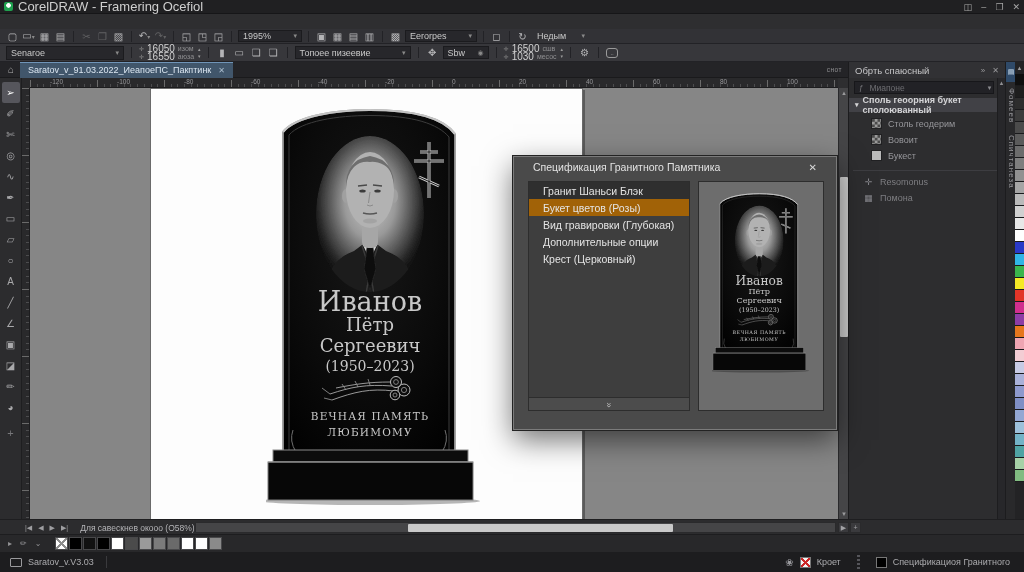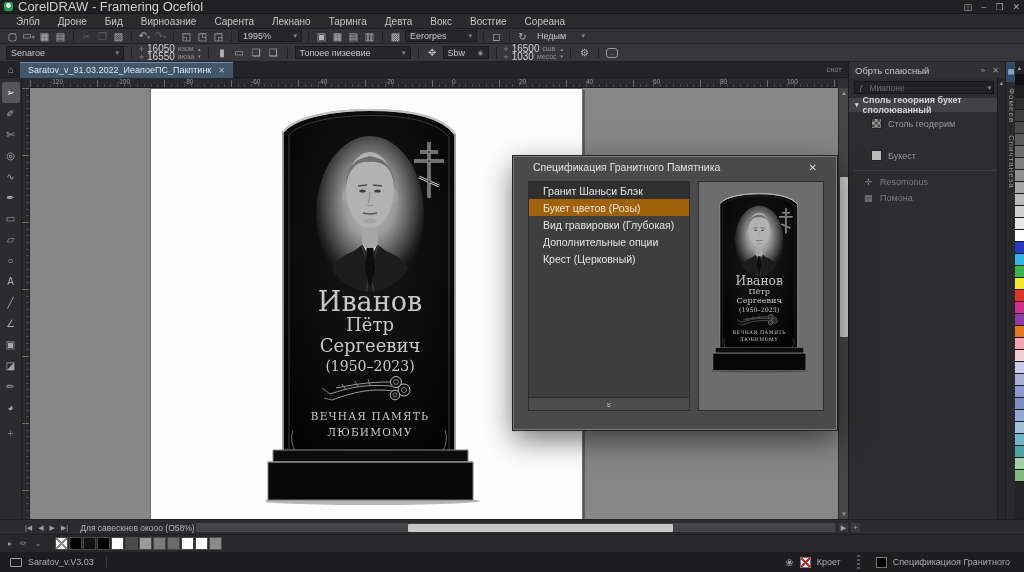--- a/index.html
+++ b/index.html
@@ -172,33 +172,20 @@
     <div class="logo"></div>
     <div class="title-text">CorelDRAW - Framering Ocefiol</div>
     <div class="win-controls">
       <span>◫</span>
       <span>–</span>
       <span>❐</span>
       <span>✕</span>
     </div>
   </div>
 
-  <div class="menubar">
-    <span class="menu-item">Элбл</span>
-    <span class="menu-item">Дроне</span>
-    <span class="menu-item">Бид</span>
-    <span class="menu-item">Вирноазние</span>
-    <span class="menu-item">Сарента</span>
-    <span class="menu-item">Лекнано</span>
-    <span class="menu-item">Тармнга</span>
-    <span class="menu-item">Девта</span>
-    <span class="menu-item">Вокс</span>
-    <span class="menu-item">Востгие</span>
-    <span class="menu-item">Сореана</span>
-  </div>
 
   <div class="toolbar">
     <span class="tb-icon">▢</span>
     <span class="tb-icon">▭<span style="font-size:6px;color:#8a8a8a">▾</span></span>
     <span class="tb-icon">▦</span>
     <span class="tb-icon">▤</span>
     <span class="tb-sep"></span>
     <span class="tb-icon dim">✂</span>
     <span class="tb-icon dim">❐</span>
     <span class="tb-icon">▨</span>
@@ -475,20 +462,24 @@
       <input placeholder="Миапоне" style="">
       <span style="color:#8a8a8e;font-size:6px">▼</span>
     </div>
     <div class="dk-header">
       <span style="font-size:7px">▾</span>
       <span>Споль геоорния букет сполоюванный</span>
     </div>
     <div class="dk-row" style="top:54px">
       <span class="checker"></span>
       <span>Столь геодерим</span>
+    </div>
+    <div class="dk-row" style="top:70px">
+      <span class="checker"></span>
+      <span>Вовоит</span>
     </div>
     <div class="dk-row" style="top:86px">
       <span class="checker light"></span>
       <span>Букест</span>
     </div>
     <div class="dk-sep" style="top:108px"></div>
     <div class="dk-row extra" style="top:112px">
       <span class="mini-ico">✛</span>
       <span>Resomonus</span>
     </div>

